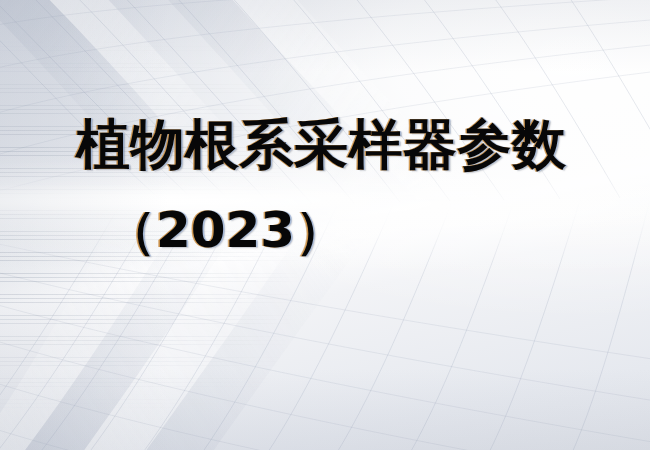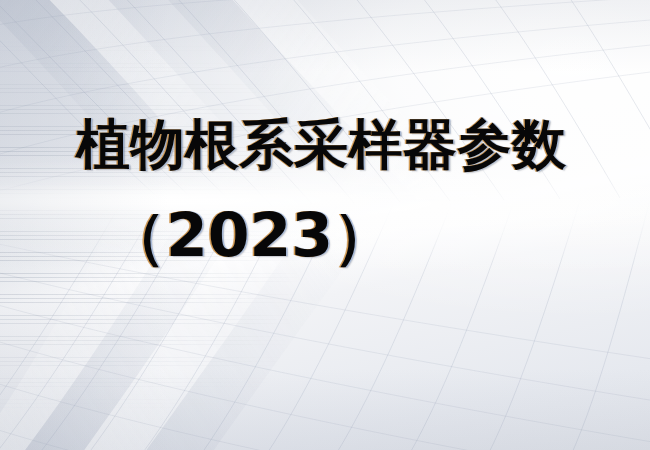--- a/index.html
+++ b/index.html
@@ -90,21 +90,21 @@
     letter-spacing:0.5px;
     text-shadow:
       -1.1px 0px 0px rgba(206,148,74,0.95),
       -1.6px 0.4px 0px rgba(196,140,70,0.55),
        1.3px 0.2px 0px rgba(150,176,218,0.60),
        2.0px 1.2px 1.4px rgba(60,70,90,0.30);
     text-align: right;
   }
   #sub-title{
     left:106px;top:205px;
-    font-size:60px;
+    font-size:50px;
     line-height:1;
     letter-spacing:0px;
     text-shadow:
       -1.2px 0px 0px rgba(206,148,74,0.95),
       -1.8px 0.4px 0px rgba(196,140,70,0.50),
        1.4px 0.2px 0px rgba(150,176,218,0.65),
        2.0px 1.2px 1.4px rgba(60,70,90,0.28);
   }
 </style>
 </head>

